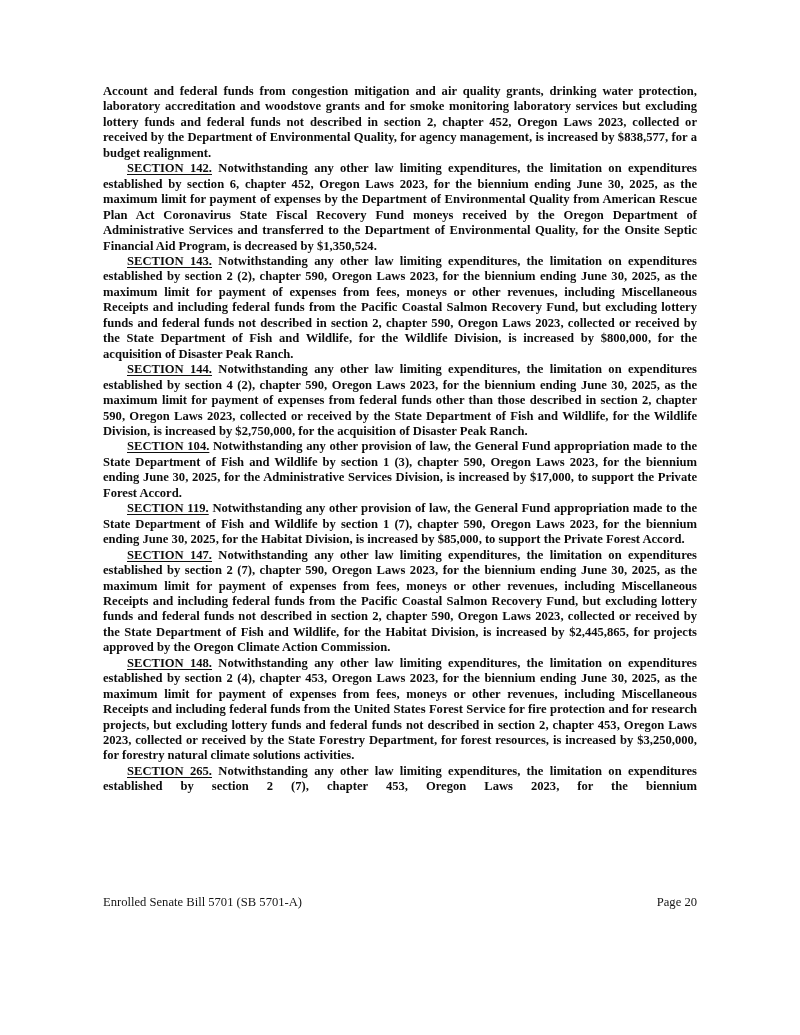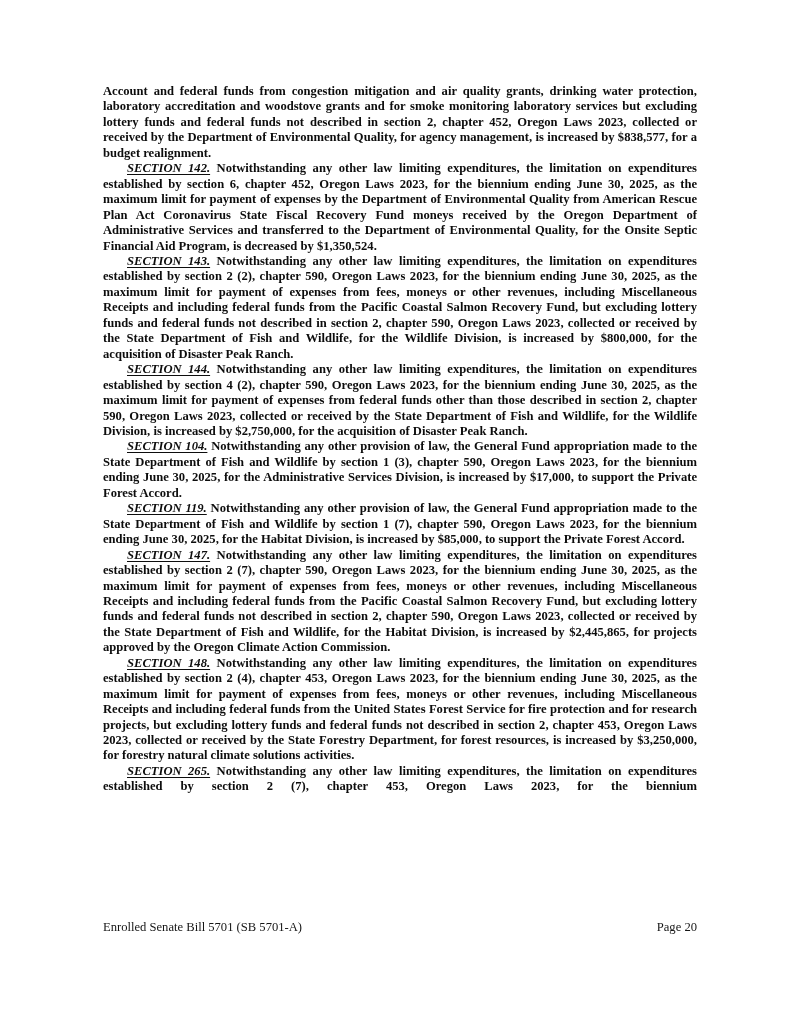--- a/index.html
+++ b/index.html
@@ -33,26 +33,25 @@
   .para.flush {
     text-indent: 0;
   }
   .para.continues {
     text-align-last: justify;
   }
   .sec-heading {
     text-decoration: underline;
     text-decoration-thickness: 1px;
     text-underline-offset: 2px;
-    font-style: italic;
   }
   .footer {
     position: absolute;
     left: 103px;
-    top: 920px;
+    top: 895px;
     width: 594px;
     display: flex;
     justify-content: space-between;
     font-family: "Liberation Serif", serif;
     font-weight: normal;
     font-size: 12.6px;
     line-height: 15px;
     color: #151515;
   }
 </style>

